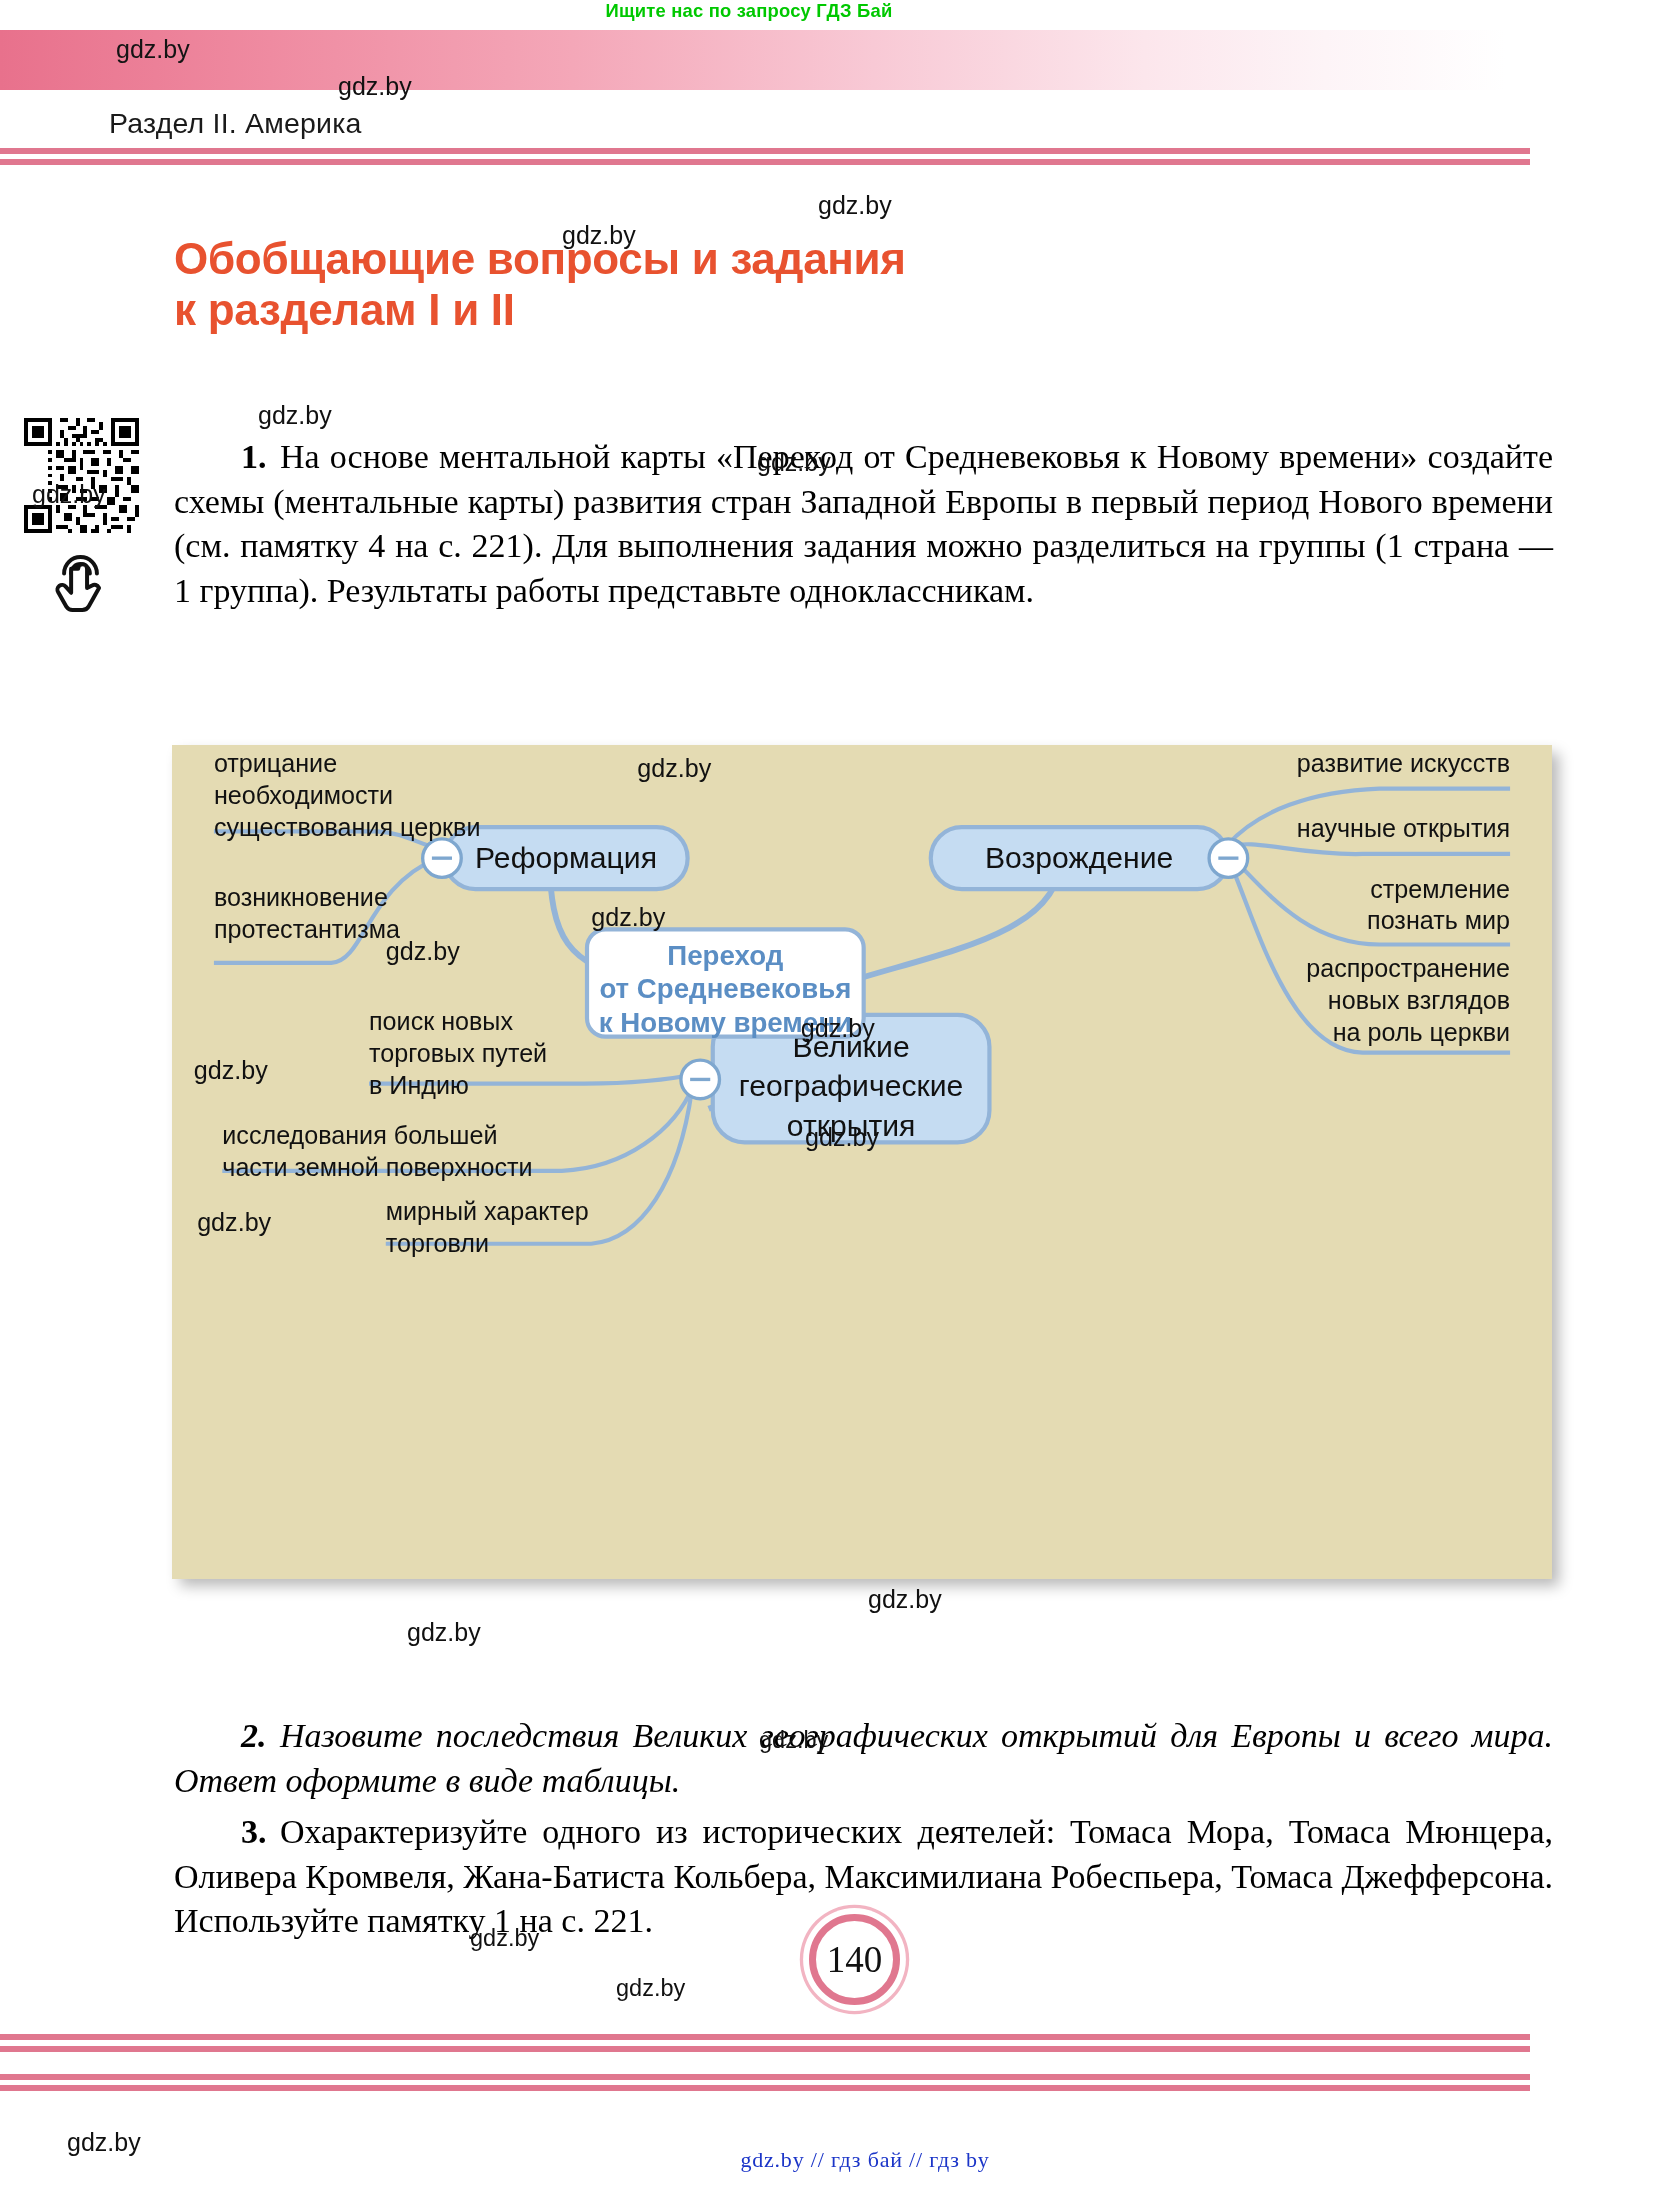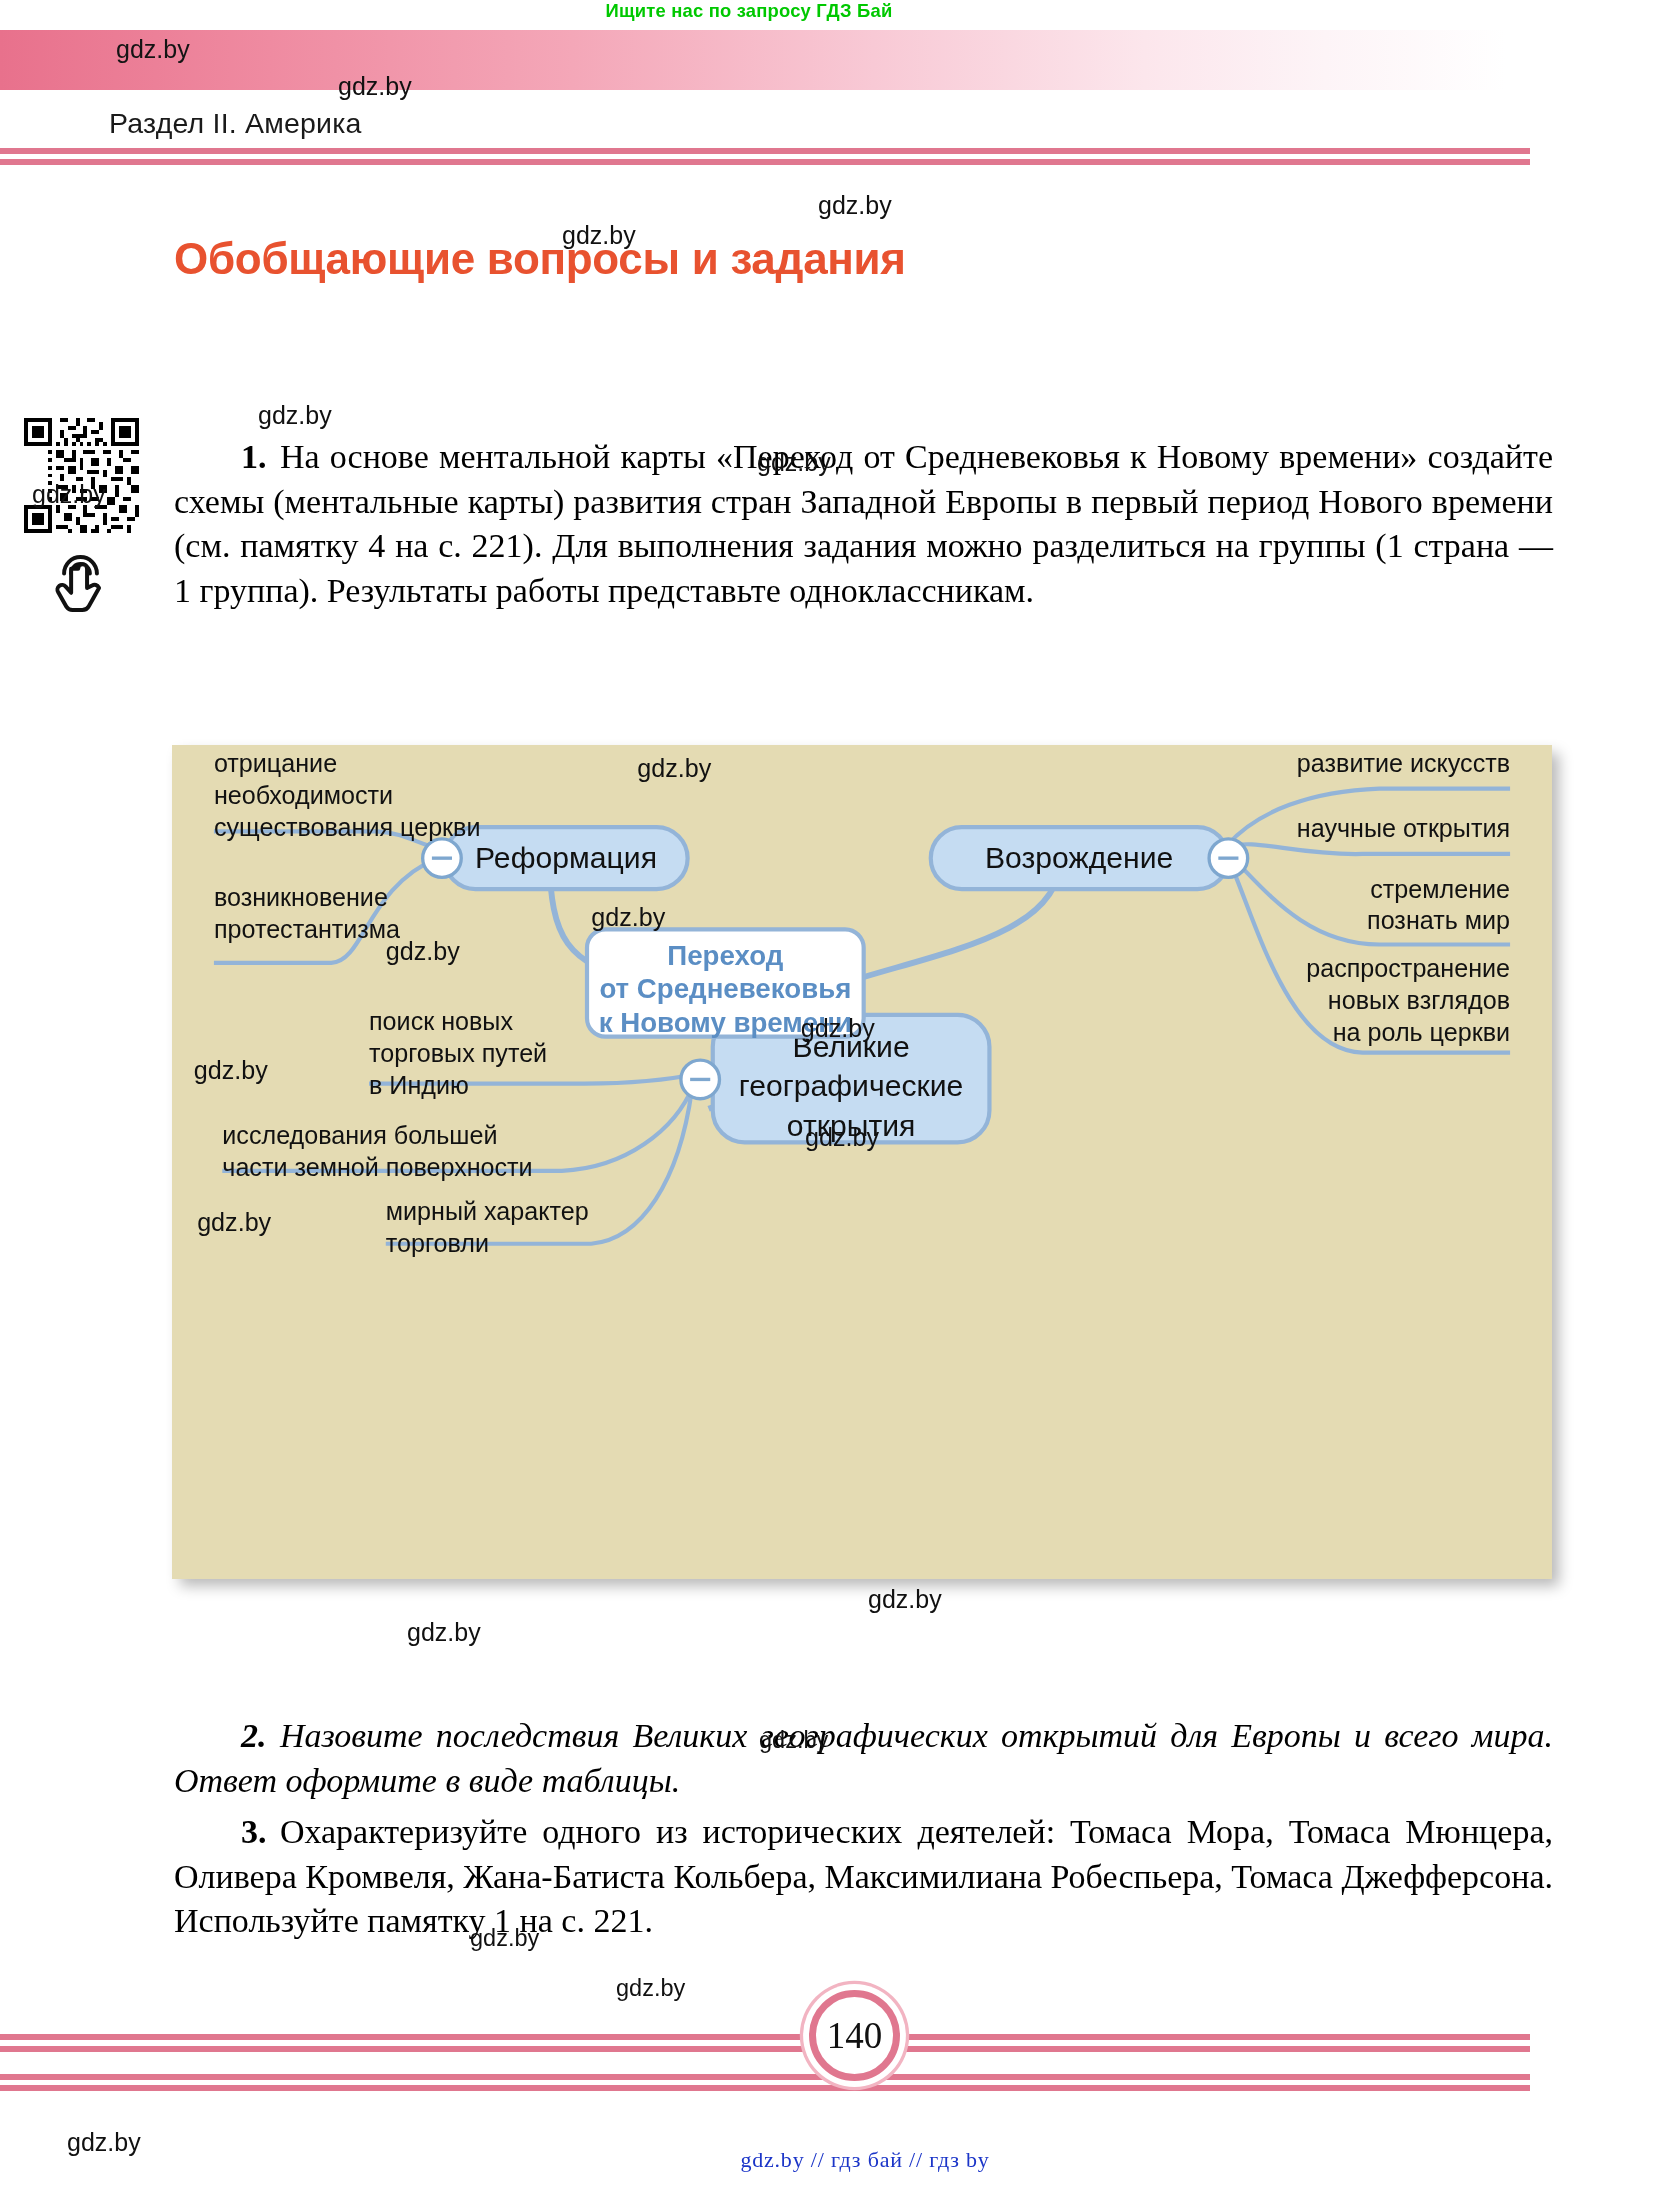--- a/index.html
+++ b/index.html
@@ -147,21 +147,21 @@
     background: #e0778f;
   }
   .rule-bot.b1 { top: 2034px; }
   .rule-bot.b2 { top: 2046px; }
   .rule-bot.b3 { top: 2074px; }
   .rule-bot.b4 { top: 2085px; }
 
   .page-bubble {
     position: absolute;
     left: 809px;
-    top: 1990px;
+    top: 1914px;
     width: 91px;
     height: 91px;
     border-radius: 50%;
     background: #fff;
     border: 7.5px solid #e0778f;
     box-sizing: border-box;
     box-shadow: 0 0 0 5.9px #fff, 0 0 0 9.2px #f2b4c2;
   }
   .page-bubble span {
     position: absolute;
@@ -224,20 +224,21 @@
 <div class="wm on-pink" style="left:116px; top:35px;">gdz.by</div>
 
 <div class="running-head">Раздел II. Америка</div>
 <div class="wm" style="left:338px; top:72px;">gdz.by</div>
 
 <div class="rule-top r1"></div>
 <div class="rule-top r2"></div>
 
 <div class="title">
   <div>Обобщающие вопросы и задания</div>
+  <div>к разделам I и II</div>
 </div>
 <div class="wm" style="left:818px; top:191px;">gdz.by</div>
 <div class="wm" style="left:562px; top:221px;">gdz.by</div>
 
 <div class="qr-wrap">
   <svg class="qr-code" viewBox="0 0 29 29" shape-rendering="crispEdges">
     <rect width="29" height="29" fill="#fff"></rect>
     <g fill="#000">
 
       <rect x="0" y="0" width="7" height="1"></rect>

